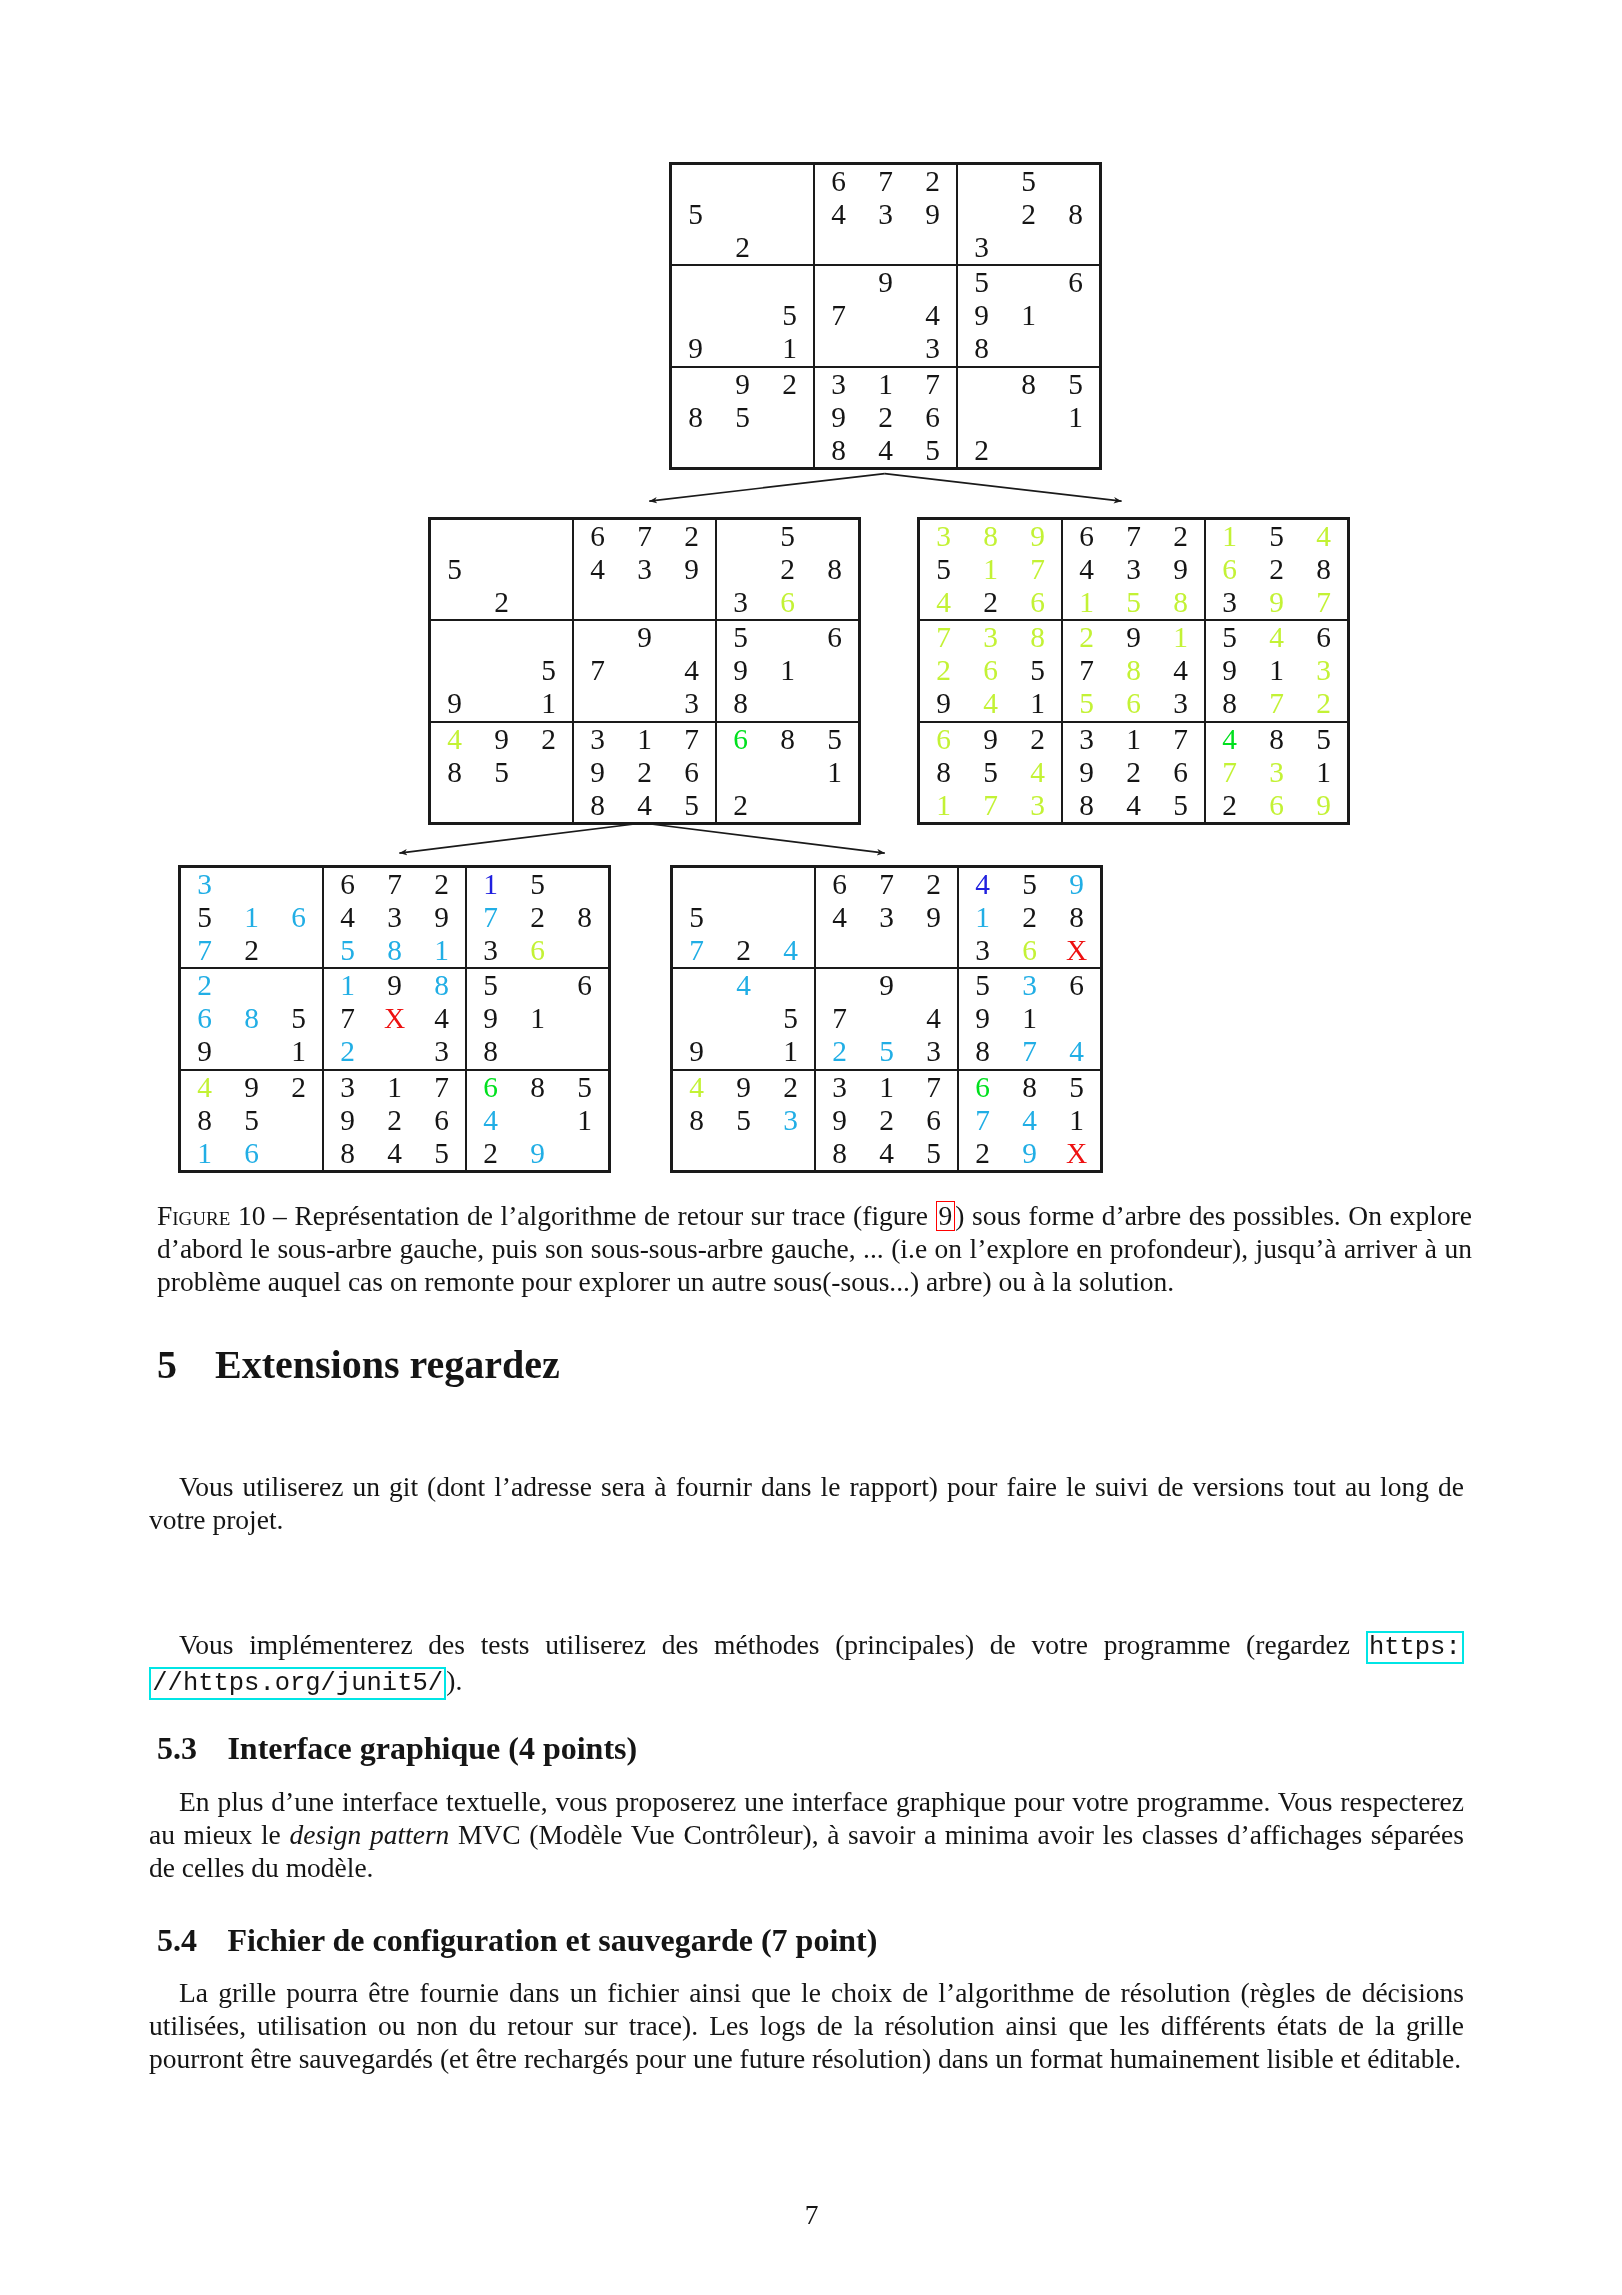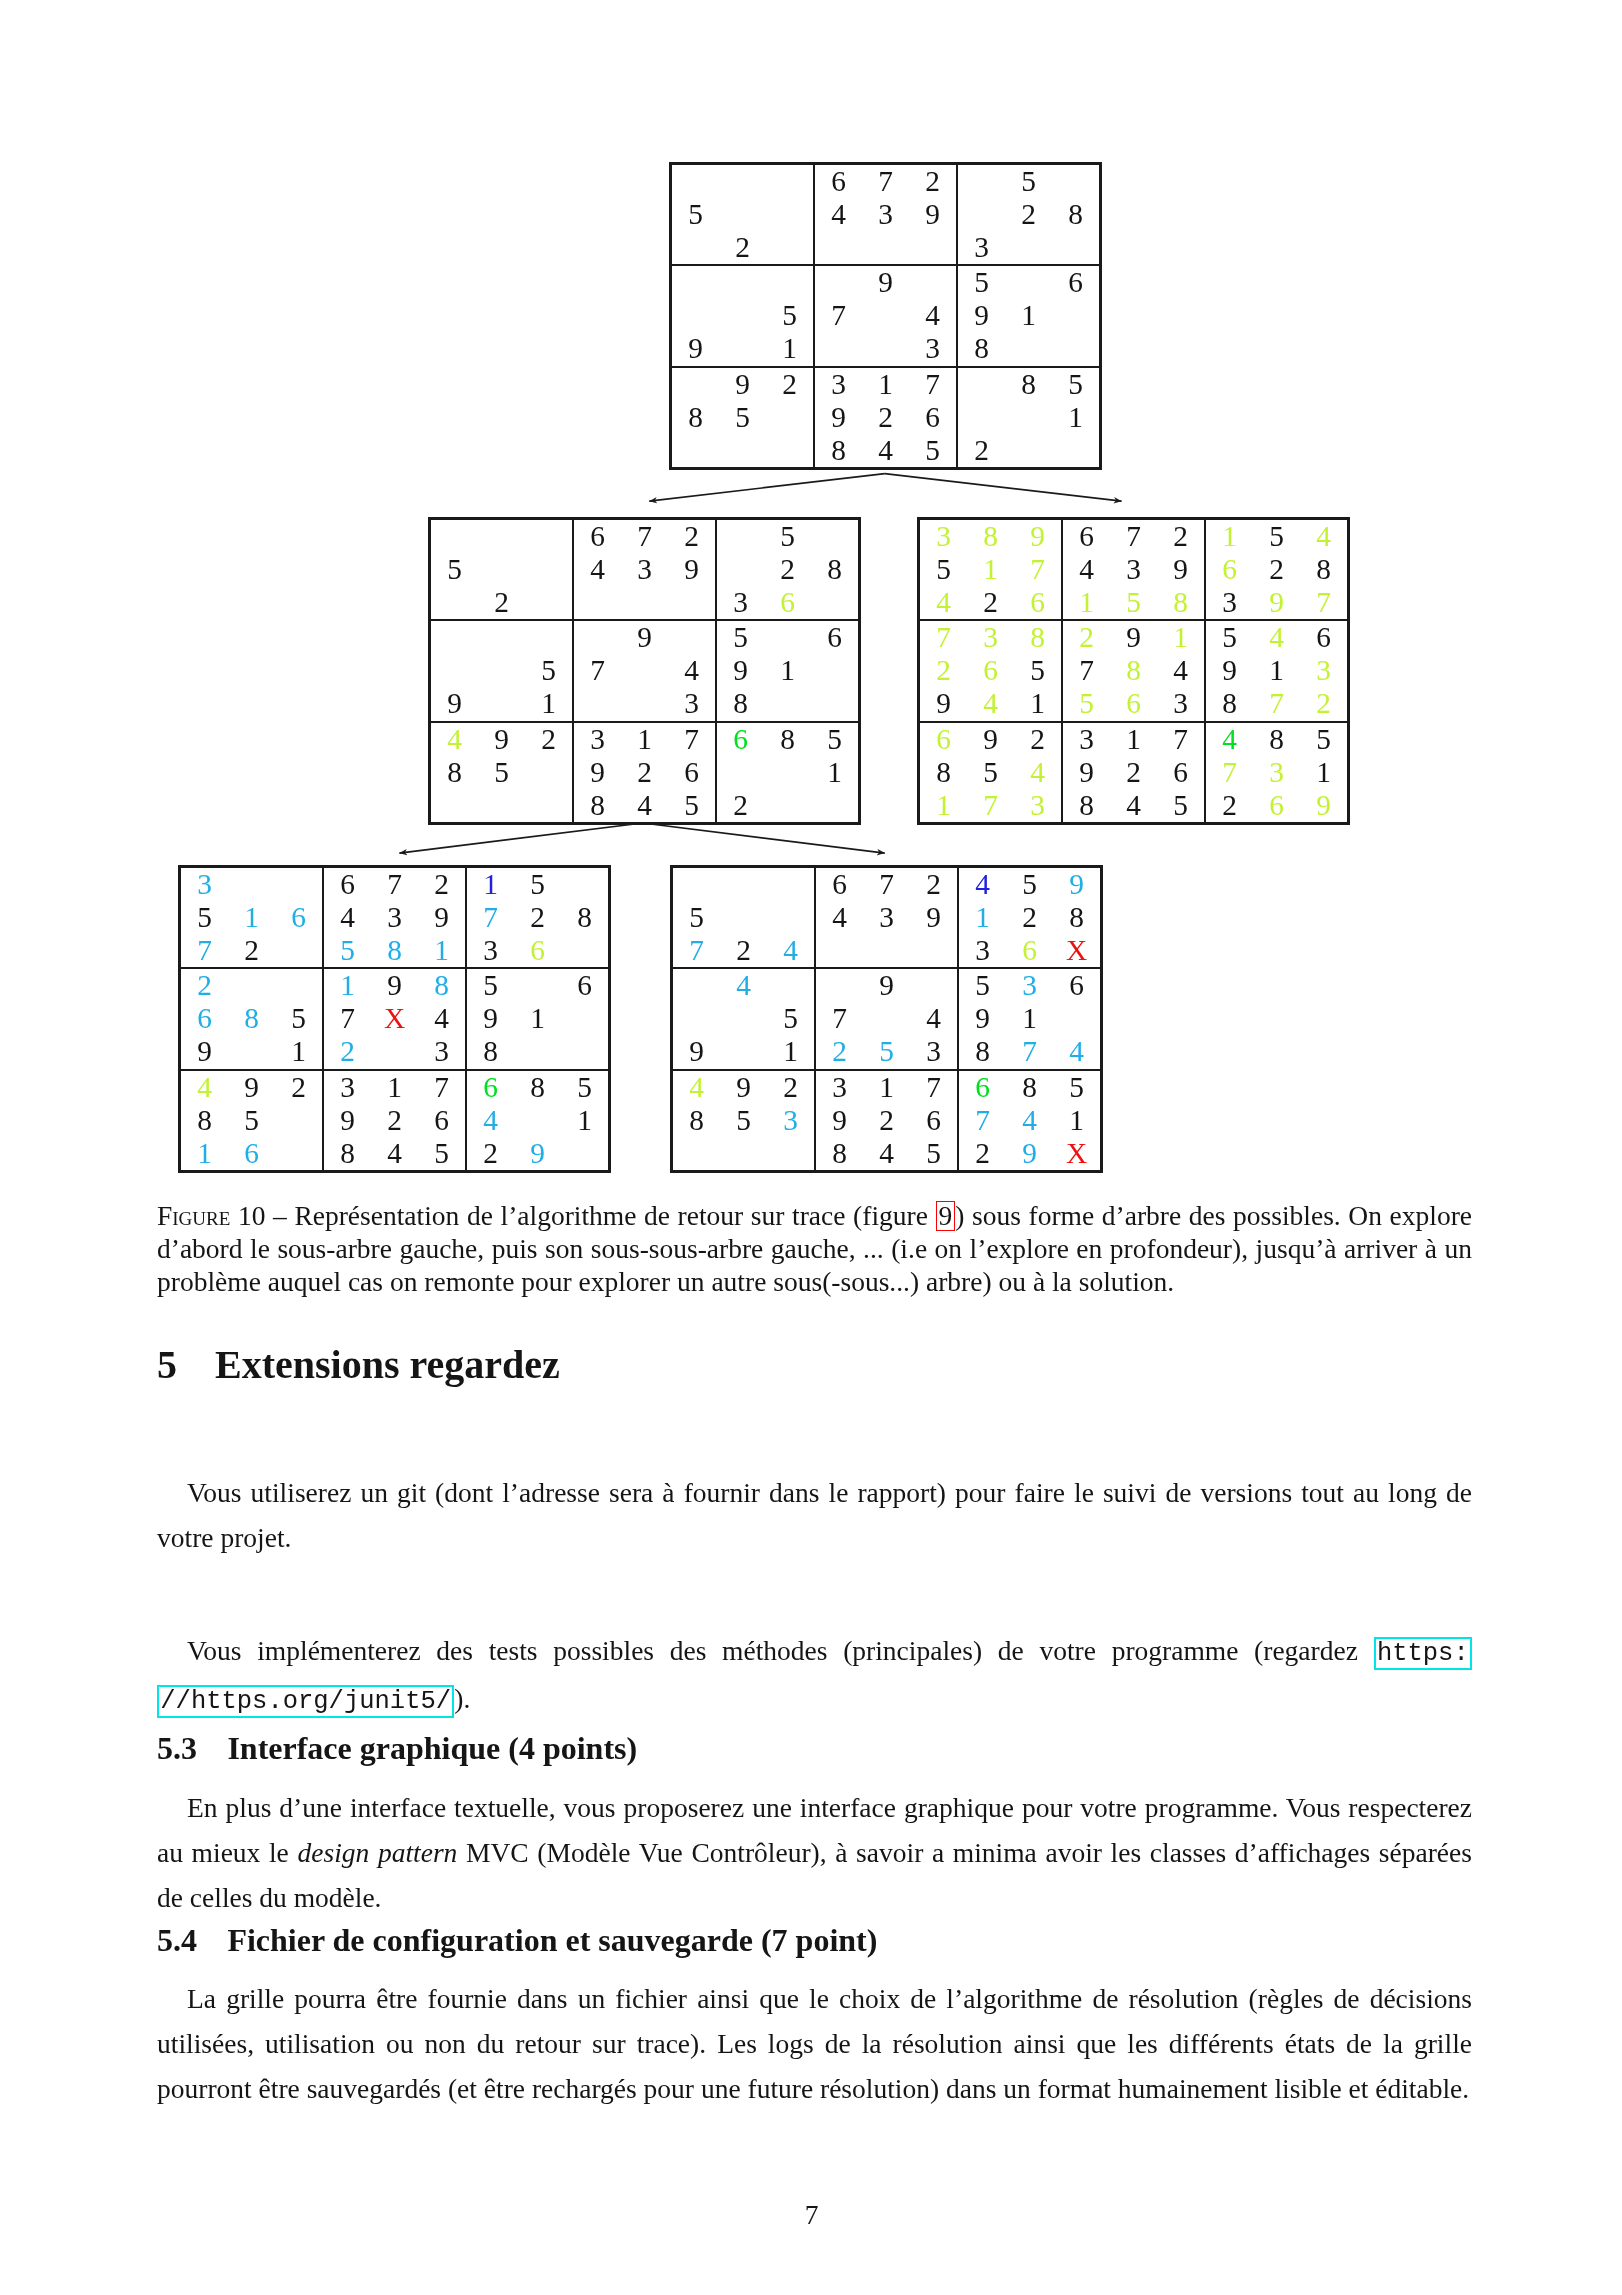--- a/index.html
+++ b/index.html
@@ -35,22 +35,22 @@
   .h1{
     position:absolute;left:157px;top:1343px;width:1315px;
     font-size:40px;font-weight:bold;line-height:1.1;
   }
   .h2{
     position:absolute;left:157px;width:1315px;
     font-size:32px;font-weight:bold;line-height:1.1;
   }
   .h1 .secnum,.h2 .secnum{margin-right:0.95em;}
   .para{
-    position:absolute;left:157px;width:1315px;
-    font-size:27.5px;line-height:45px;text-align:justify;text-indent:30px;
+    position:absolute;left:149px;width:1315px;
+    font-size:27.5px;line-height:33px;text-align:justify;text-indent:30px;
   }
   .line-justify{text-align:justify;text-align-last:justify;}
   .line-left{text-align:left;text-indent:0;}
   .urlbox{
     font-family:"Liberation Mono",monospace;font-size:25.5px;
     border:2px solid #00e5e5;padding:0 1.3px;white-space:nowrap;
   }
   .italic{font-style:italic;}
   .pagenum{
     position:absolute;left:0;top:2199px;width:1623px;text-align:center;
@@ -582,21 +582,21 @@
     </svg>
 
     <div class="caption"><span class="smallcaps">Figure</span><span> 10 – Représentation de l’algorithme de retour sur trace (figure </span><span class="refbox">9</span><span>) sous forme d’arbre des possibles. On explore d’abord le sous-arbre gauche, puis son sous-sous-arbre gauche, ... (i.e on l’explore en profondeur), jusqu’à arriver à un problème auquel cas on remonte pour explorer un autre sous(-sous...) arbre) ou à la solution.</span></div>
   </div>
 
   <div class="h1"><span class="secnum">5</span><span>Extensions regardez</span></div>
 
   <div class="para" style="top:1470px">Vous utiliserez un git (dont l’adresse sera à fournir dans le rapport) pour faire le suivi de versions tout au long de votre projet.</div>
 
   <div class="para" style="top:1628px">
-      <div class="line-justify"><span>Vous implémenterez des tests possibles des méthodes (principales) de votre programme (regardez </span><span class="urlbox">https:</span></div>
+      <div class="line-justify"><span>Vous implémenterez des tests utiliserez des méthodes (principales) de votre programme (regardez </span><span class="urlbox">https:</span></div>
       <div class="line-left"><span class="urlbox">//https.org/junit5/</span><span>).</span></div>
     </div>
 
   <div class="h2" style="top:1731px"><span class="secnum">5.3</span><span>Interface graphique (4 points)</span></div>
   <div class="para" style="top:1785px"><span>En plus d’une interface textuelle, vous proposerez une interface graphique pour votre programme. Vous respecterez au mieux le </span><span class="italic">design pattern</span><span> MVC (Modèle Vue Contrôleur), à savoir a minima avoir les classes d’affichages séparées de celles du modèle.</span></div>
 
   <div class="h2" style="top:1923px"><span class="secnum">5.4</span><span>Fichier de configuration et sauvegarde (7 point)</span></div>
   <div class="para" style="top:1976px">La grille pourra être fournie dans un fichier ainsi que le choix de l’algorithme de résolution (règles de décisions utilisées, utilisation ou non du retour sur trace). Les logs de la résolution ainsi que les différents états de la grille pourront être sauvegardés (et être rechargés pour une future résolution) dans un format humainement lisible et éditable.</div>
 
   <div class="pagenum">7</div>

